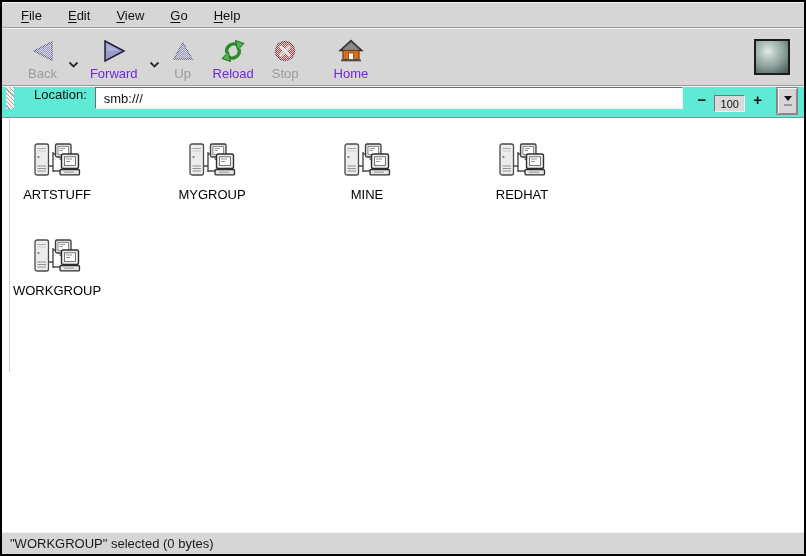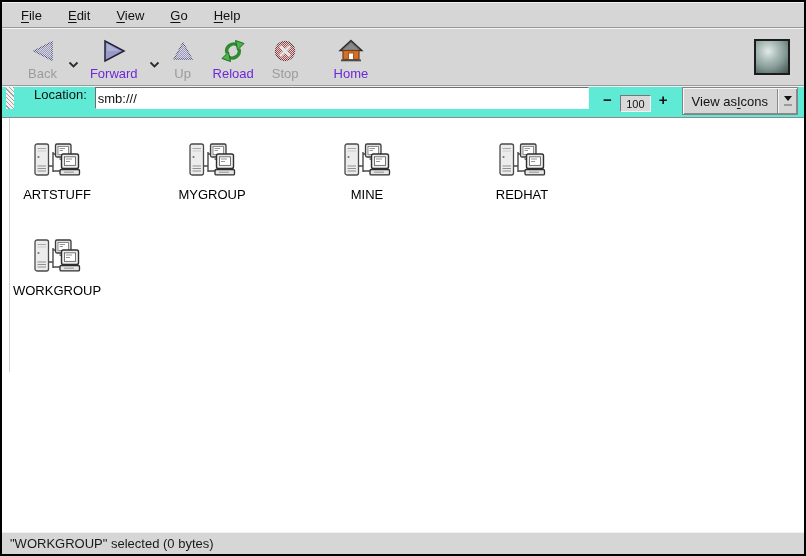--- a/index.html
+++ b/index.html
@@ -70,21 +70,21 @@
   }
   .locbar .grip { height: 22px; margin: 0 6px 0 4px; }
   .loc-label { font-size: 13px; color: #111; margin: 0 8px 0 14px; white-space: nowrap; }
   .loc-input {
     flex: 1 1 auto; height: 22px;
     border: 1px solid;
     border-color: #6e6e6e #f4f4f4 #f4f4f4 #6e6e6e;
     background: #fff;
     font-family: "Liberation Sans", sans-serif;
     font-size: 13px; color: #111;
-    padding: 0 2px; outline: none;
+    padding: 0 8px; outline: none;
   }
   .zoomctl { display: flex; align-items: center; margin: 0 10px 0 12px; gap: 6px; }
   .zbtn { font-size: 15px; font-weight: bold; color: #111; line-height: 14px; padding: 0 2px; }
   .zlevel {
     width: 31px; height: 17px;
     border: 1px solid;
     border-color: #767676 #f2f2f2 #f2f2f2 #767676;
     background: #d9d9d9;
     font-size: 11px; color: #111;
     display: flex; align-items: center; justify-content: center; margin-top: 8px;
@@ -262,21 +262,20 @@
   <div class="locbar">
     <div class="grip"></div>
     <span class="loc-label">Location:</span>
     <input class="loc-input" type="text" value="smb:///" style="">
     <div class="zoomctl">
       <span class="zbtn">−</span>
       <span class="zlevel">100</span>
       <span class="zbtn">+</span>
     </div>
     <div class="viewas">
-      <span class="viewas-label"><span>View as </span>​<span class="mn">I</span><span>cons</span></span>
       <span class="viewas-div"></span>
       <span class="viewas-arrow">
         <span class="tri-down"></span>
         <span class="arrow-dash"></span>
       </span>
     </div>
   </div>
 
   <div class="content">
     <div class="edge-line"></div>

